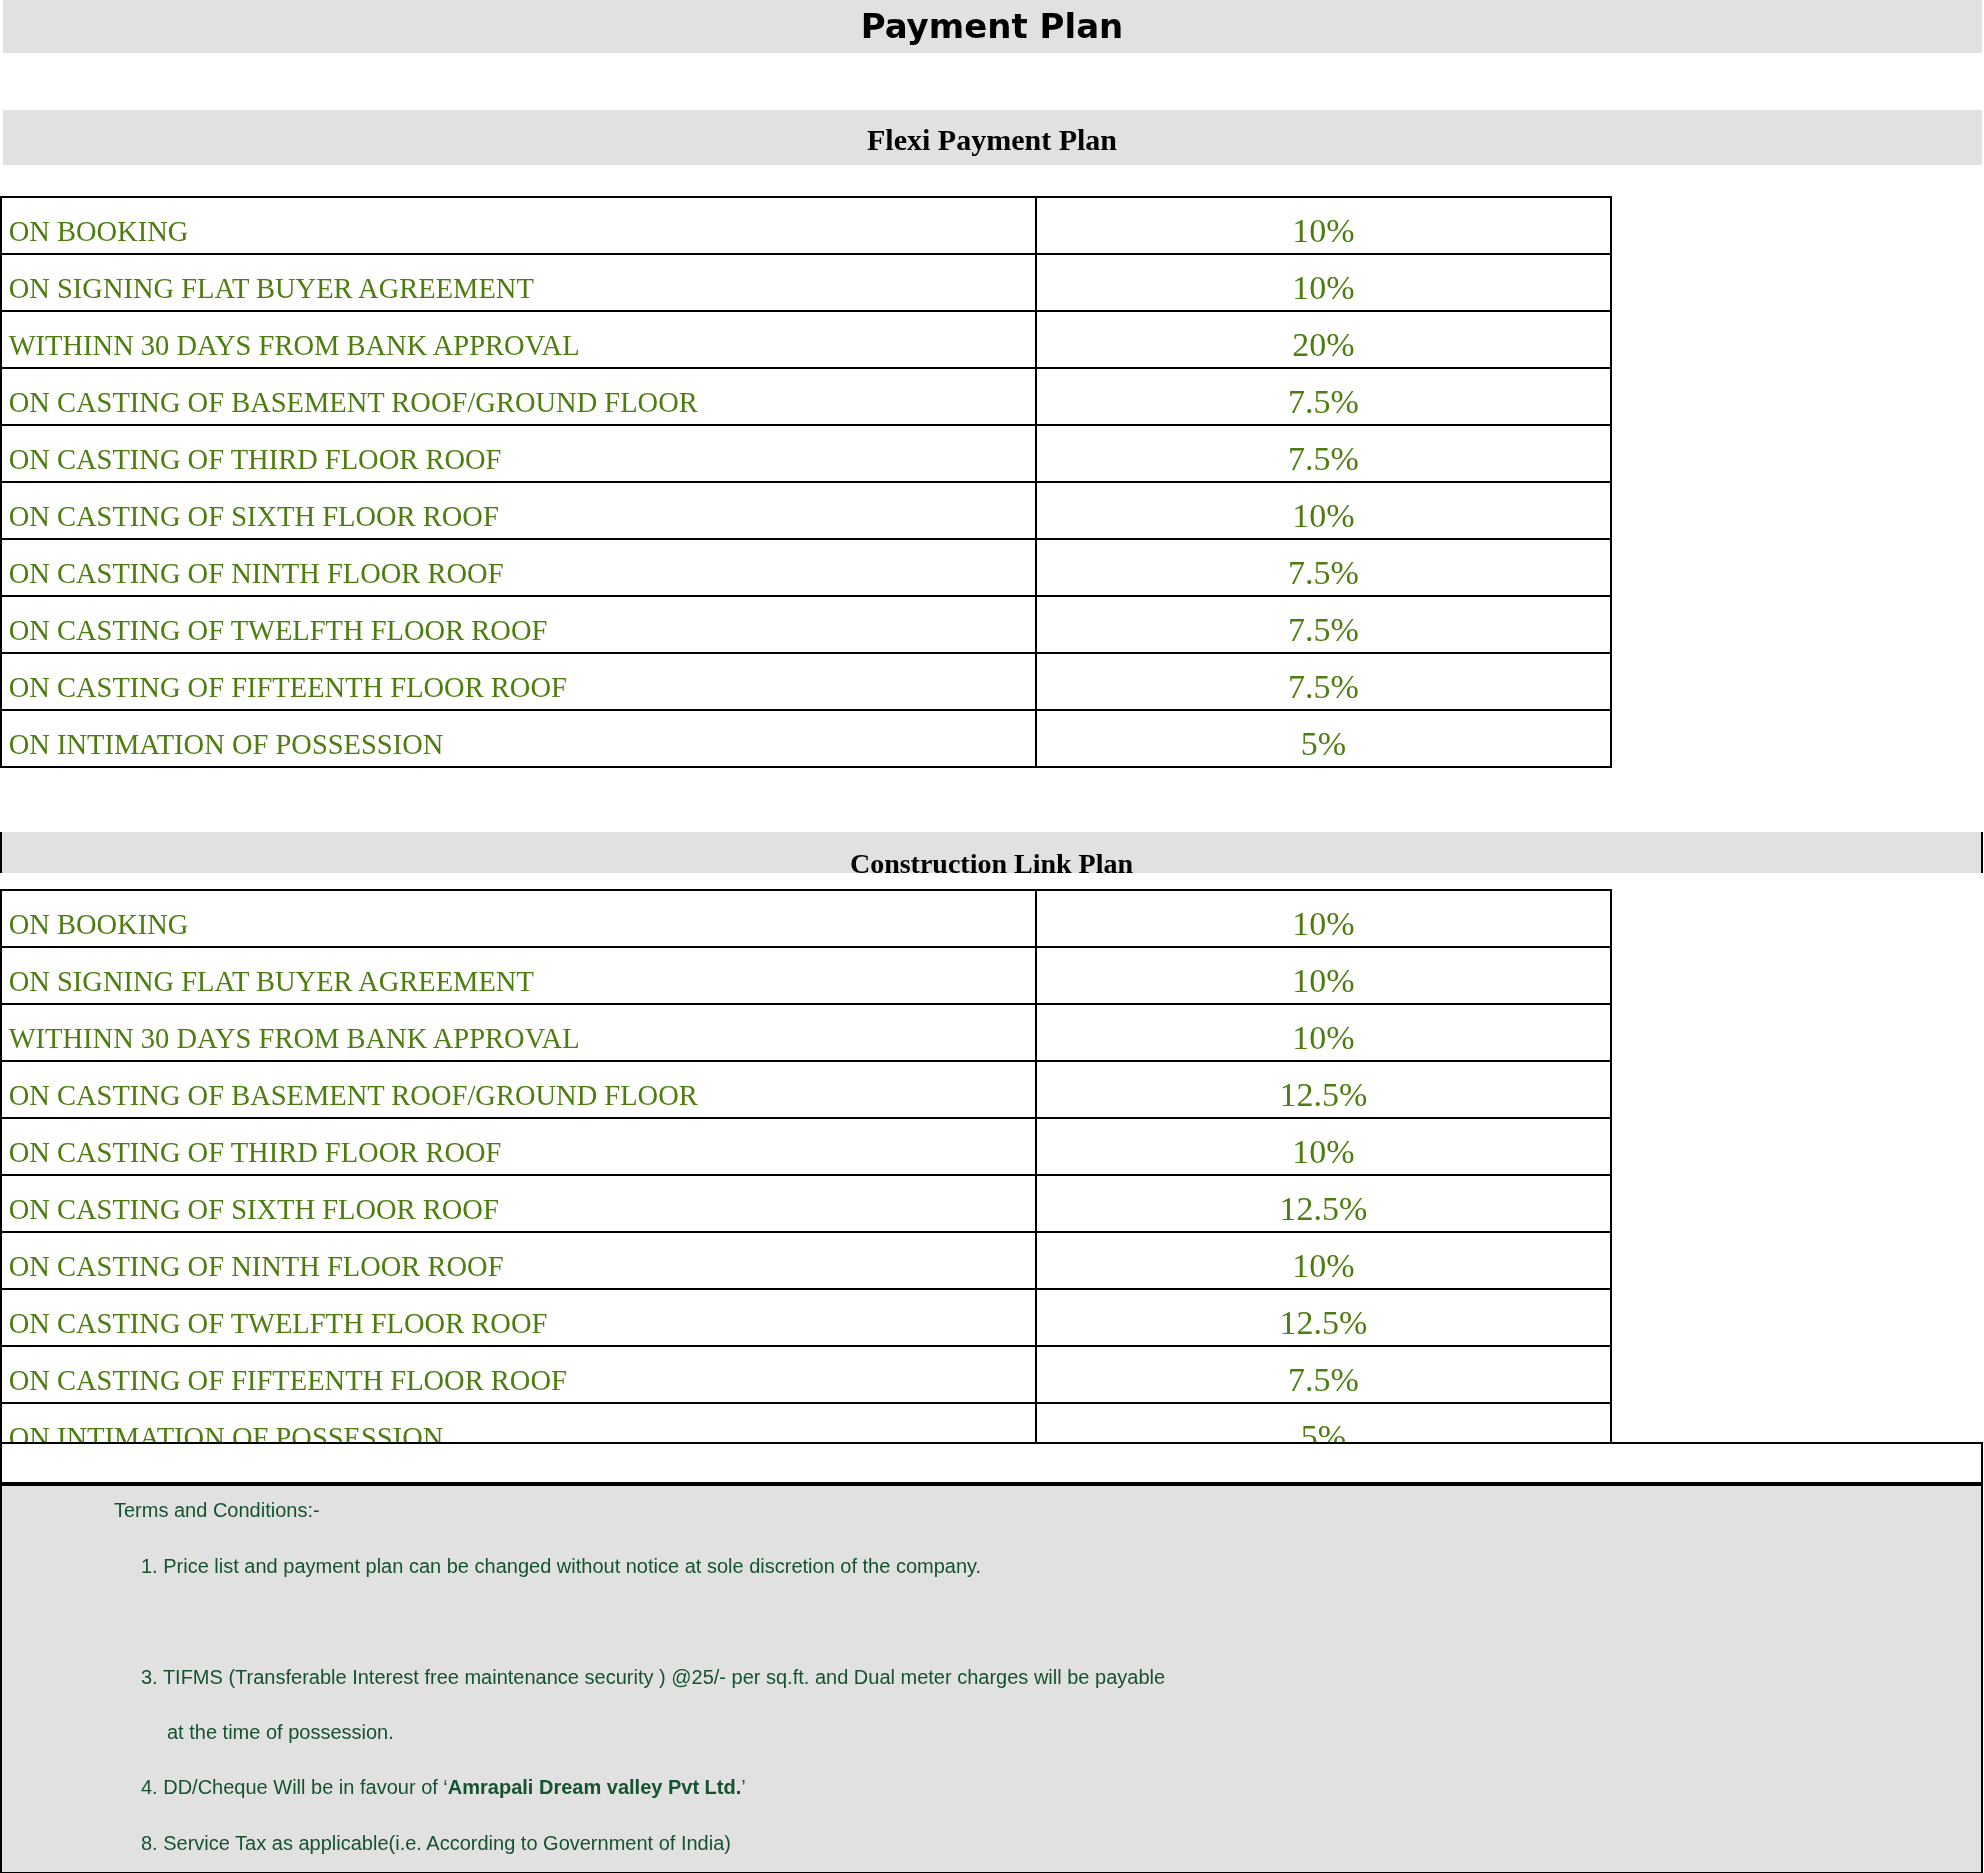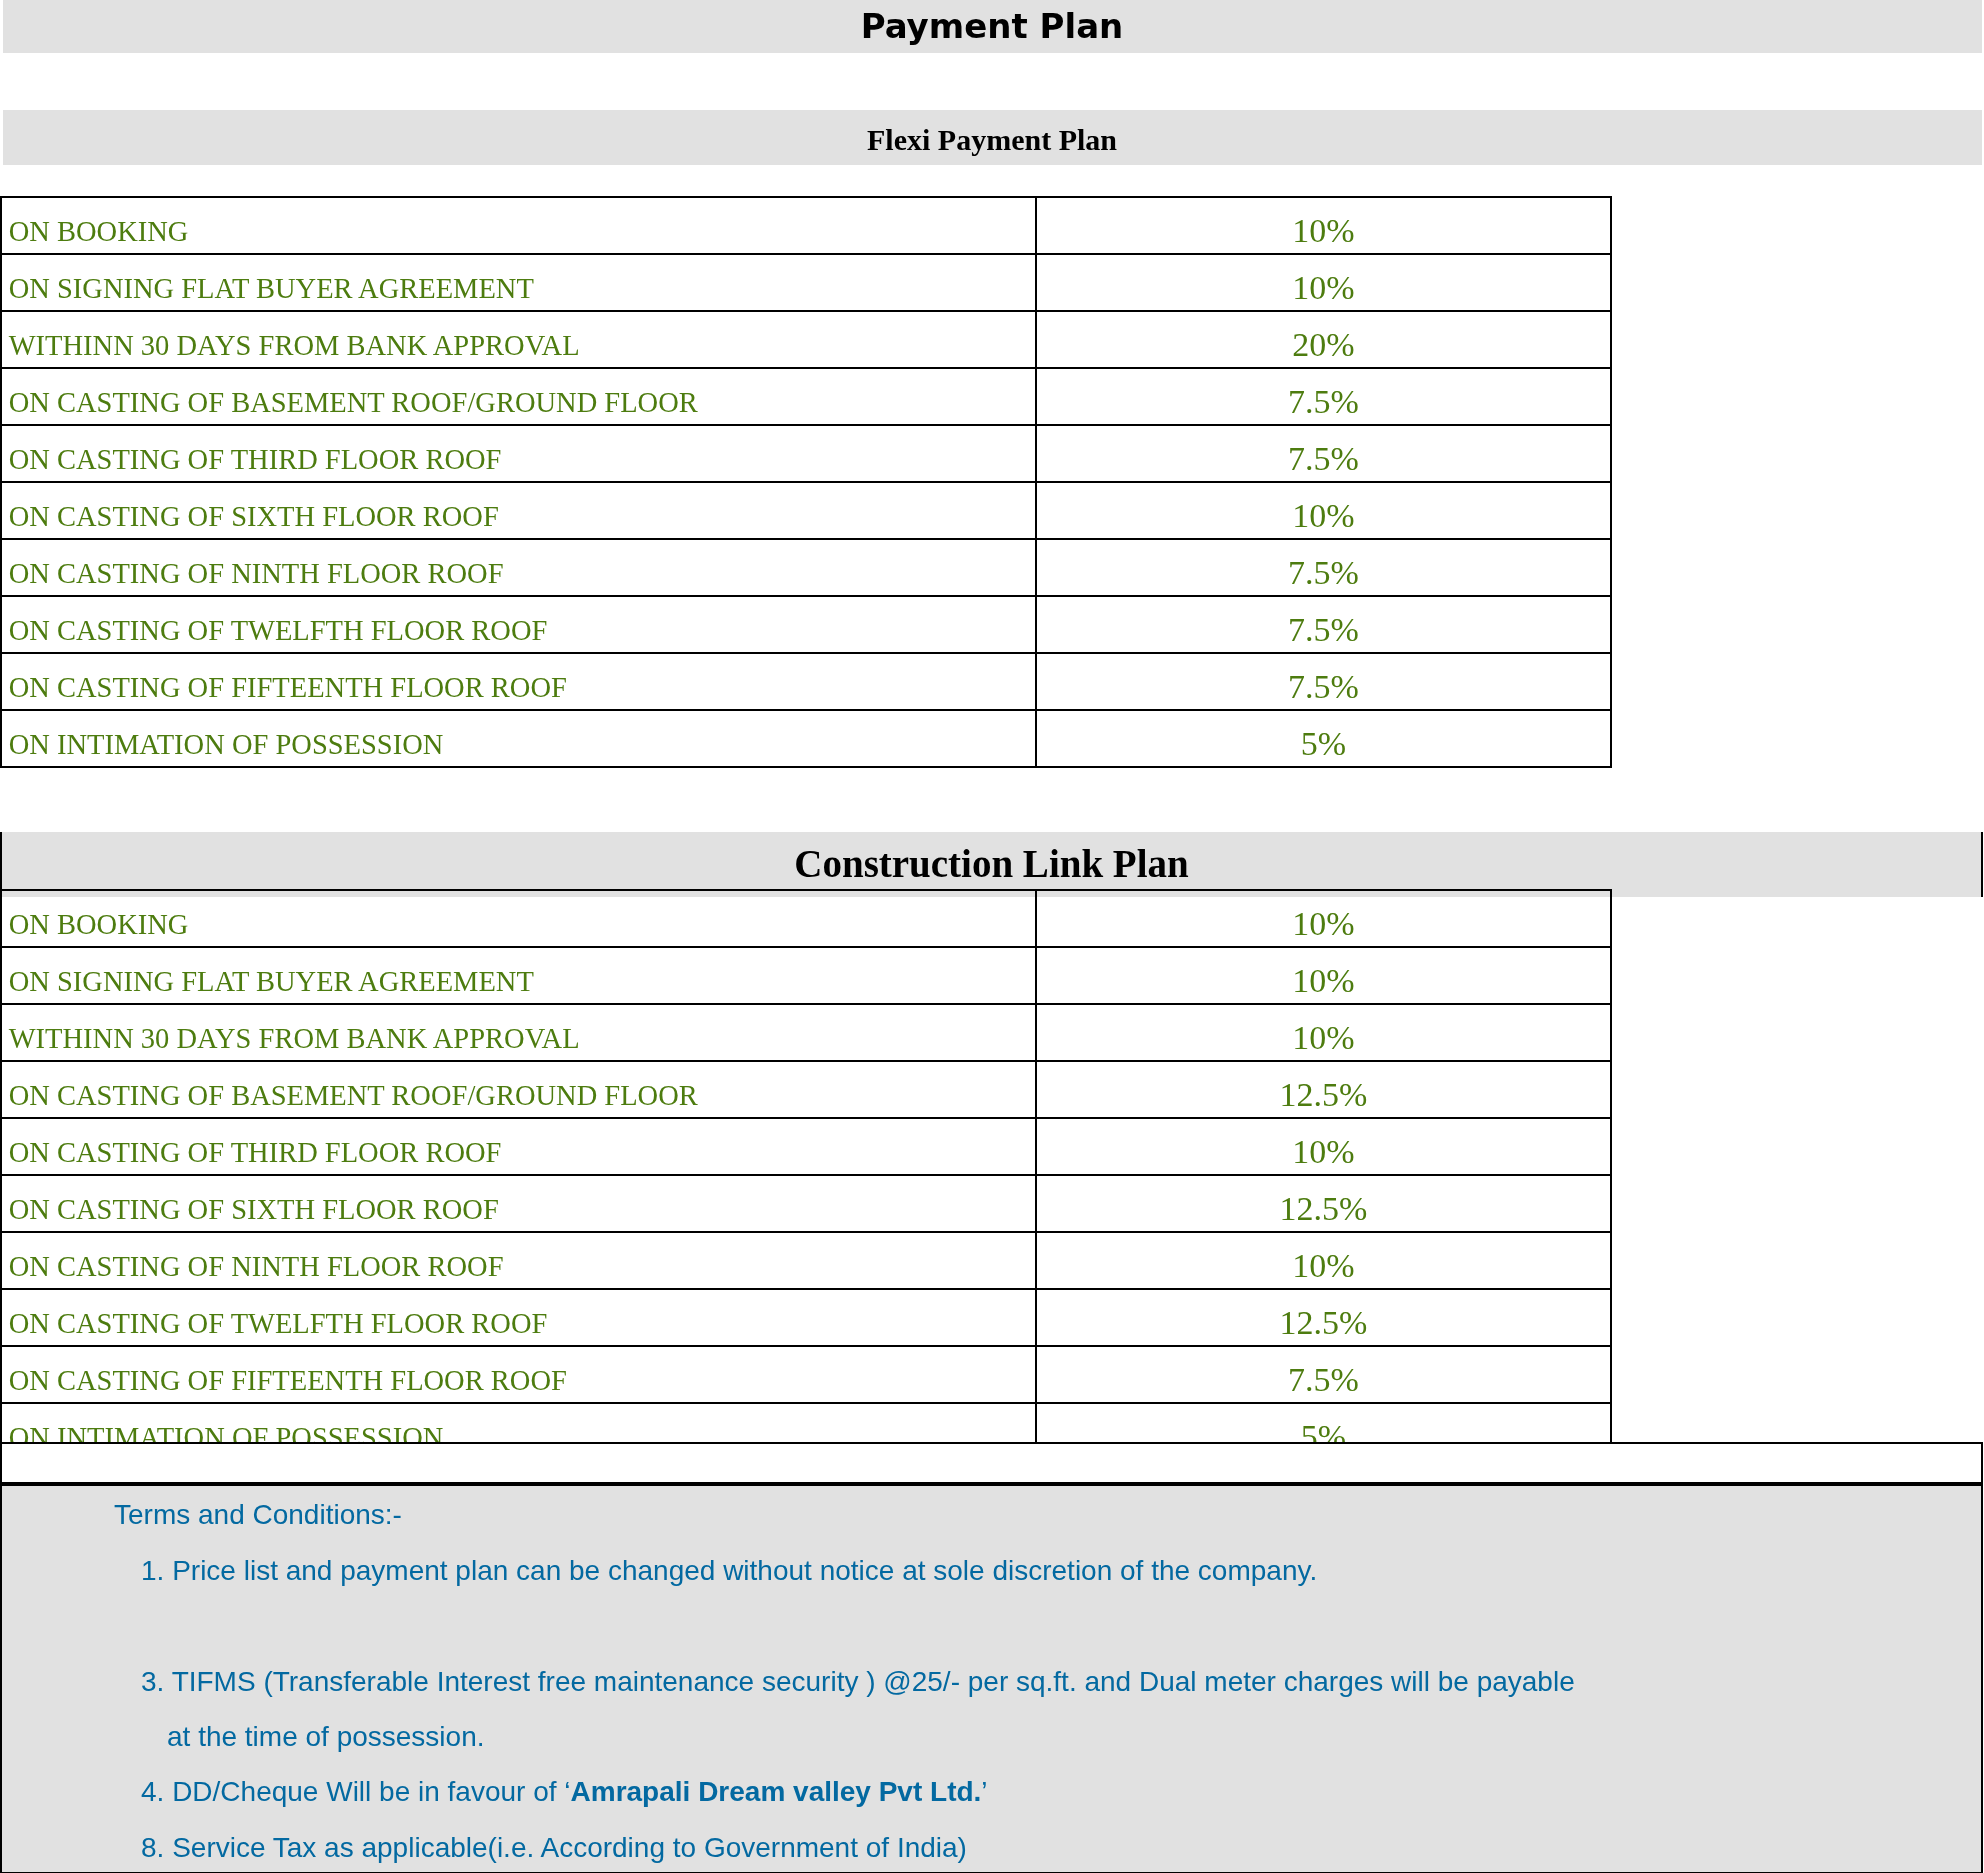--- a/index.html
+++ b/index.html
@@ -1,28 +1,28 @@
 <!DOCTYPE html>
 <html style="font-size:13.4px"><head>
 <meta charset="utf-8">
 <style>
   html, body { margin:0; padding:0; background:#ffffff; }
   body { width:1984px; height:1874px; position:relative; overflow:hidden; }
   .band { position:absolute; left:2.5px; width:1979px; background:#e1e1e1; text-align:center; color:#000; }
   .title-band { top:0; height:53px; font-family:"DejaVu Sans", sans-serif; font-weight:bold; font-size:34px; line-height:53px; }
   .flexi-band { top:110px; height:55px; font-family:"Liberation Serif", serif; font-weight:bold; font-size:30px; line-height:60px; }
-  .clp-band { top:832px; height:65px; font-family:"Liberation Serif", serif; font-weight:bold; font-size:39px; line-height:64px; border-left:2.5px solid #000; border-right:2.5px solid #000; left:0; width:1979px; }
+  .clp-band { top:832px; height:41px; font-family:"Liberation Serif", serif; font-weight:bold; font-size:28px; line-height:64px; border-left:2.5px solid #000; border-right:2.5px solid #000; left:0; width:1979px; }
   table.plan { position:absolute; left:0; width:1612px; border-collapse:collapse; table-layout:fixed; font-family:"Liberation Serif", serif; color:#4d7c0f; }
   table.plan td { border:2.5px solid #000; height:50px; padding:0; vertical-align:bottom; }
   table.plan td.label { width:1026px; font-size:28.5px; padding-left:6.7px; padding-bottom:5px; }
   table.plan td.value { text-align:center; font-size:34px; padding-bottom:3.4px; }
   #flexi-table { top:196px; }
   #clp-table { top:889px; }
   .blank-row { position:absolute; left:0; top:1442px; width:1979px; height:38px; border:2.5px solid #000; background:#fff; }
-  .terms { position:absolute; left:0; top:1483px; width:1979px; height:386px; background:#e1e1e1; border:2.5px solid #000; border-top:3.4px solid #000; font-family:"Liberation Sans", sans-serif; font-size:28px; color:#0369a1; }
+  .terms { position:absolute; left:0; top:1483px; width:1979px; height:386px; background:#e1e1e1; border:2.5px solid #000; border-top:3.4px solid #000; font-family:"Liberation Sans", sans-serif; font-size:20px; color:#14532d; }
   .terms .heading { position:absolute; left:112px; top:13.4px; }
   .terms .item { position:absolute; left:139px; }
   .terms .item.cont { left:165px; }
   .terms b { font-weight:bold; }
 </style>
 </head>
 <body>
 
 <div class="band title-band">Payment Plan</div>
 

